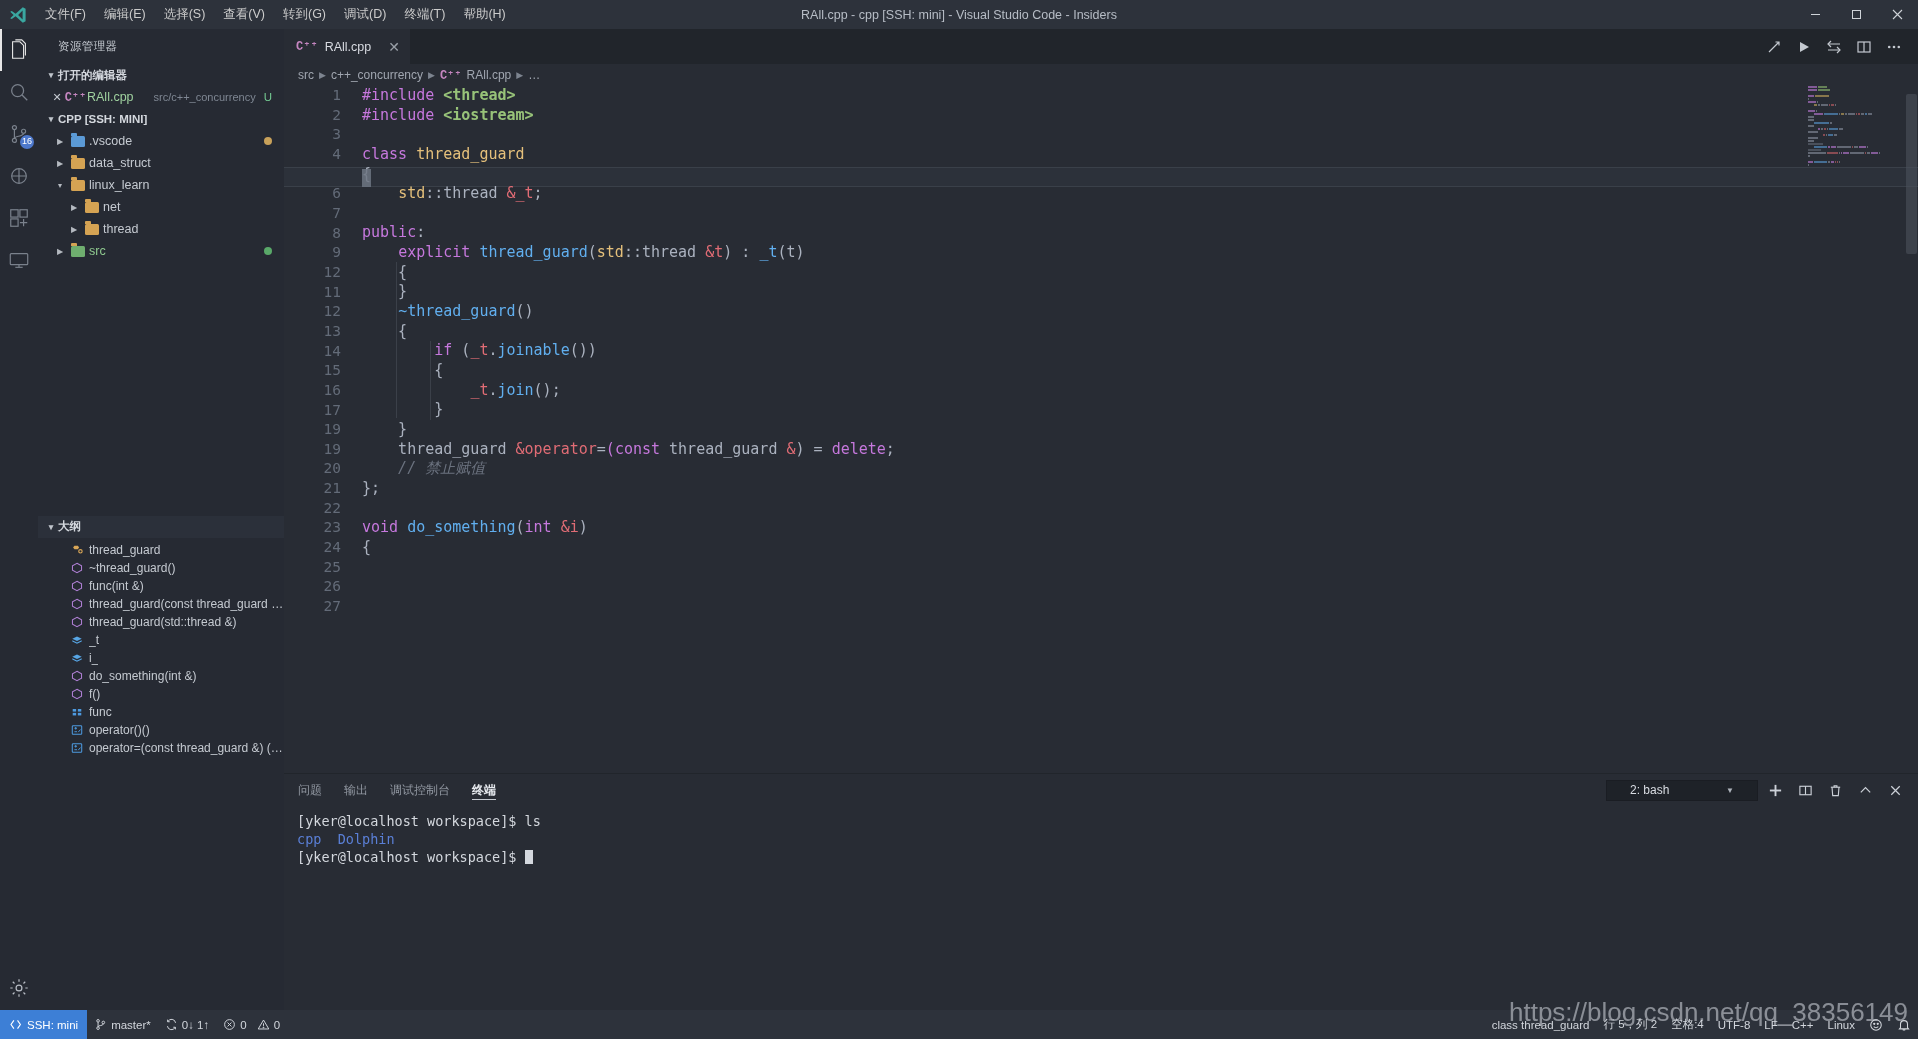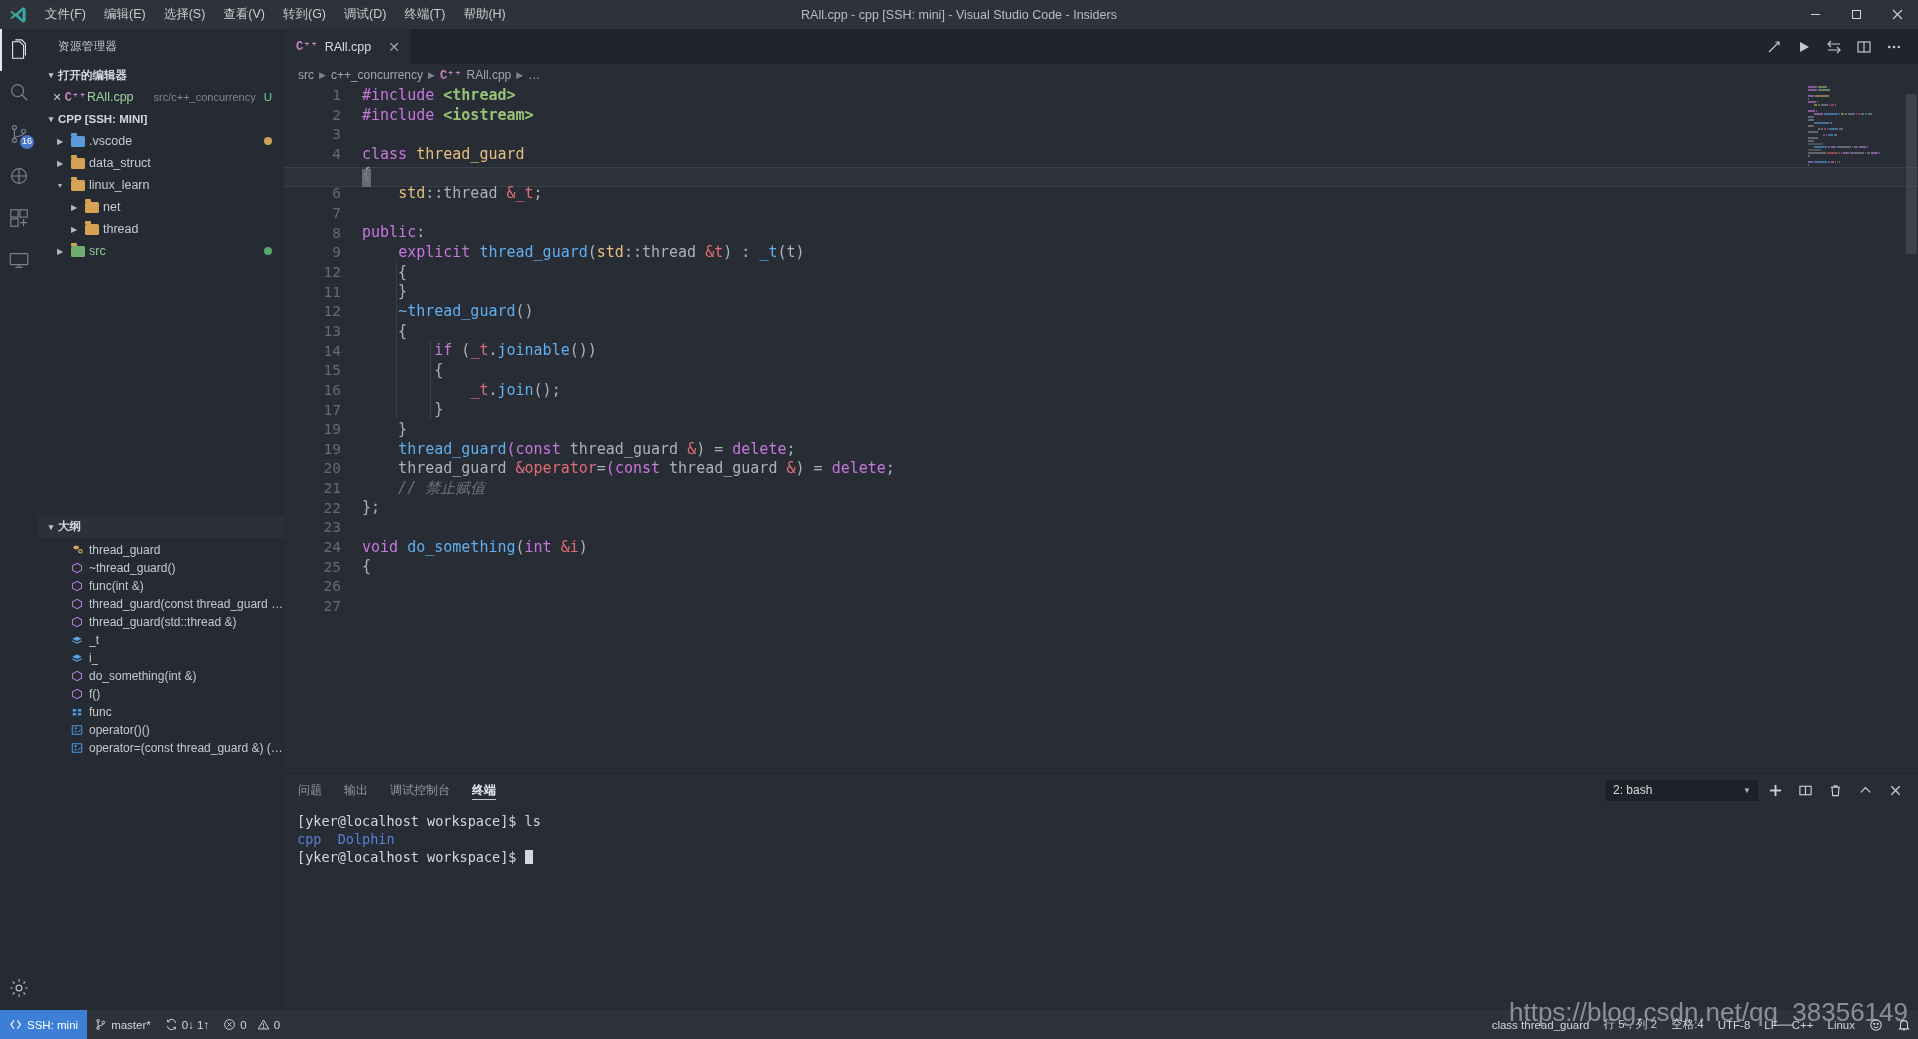--- a/index.html
+++ b/index.html
@@ -141,21 +141,21 @@
 
   
   .panel { height: 237px; flex: 0 0 237px; background: #282c34; display: flex; flex-direction: column; border-top: 1px solid #21252b; }
   .panel-head { height: 32px; display: flex; align-items: center; padding-left: 14px; }
   .panel-tab { font-size: 12px; color: #9298a2; margin-right: 22px; position: relative; height: 32px; display: flex; align-items: center; cursor: pointer; }
   .panel-tab.active { color: #e6e9ee; font-weight: bold; }
   .panel-tab.active:after { content:""; position:absolute; left:0; right:0; bottom:6px; height:1px; background:#c4c9d0; }
   .panel-actions { margin-left: auto; display: flex; align-items: center; gap: 4px; padding-right: 10px; }
   .term-select {
     background: #1e2228; color: #d8dce2; font-size: 12px; height: 21px; width: 152px;
-    display: flex; align-items: center; padding: 0 6px; border: 1px solid #1a1d23; cursor: pointer;
+    display: flex; align-items: center; padding: 0 23px; border: 1px solid #1a1d23; cursor: pointer;
   }
   .term-select .caret { margin-left: auto; font-size: 8px; color: #aeb4bc; }
   .p-act { width: 26px; height: 26px; display: flex; align-items: center; justify-content: center; color: #ccd1d8; cursor: pointer; border-radius: 3px; }
   .terminal {
     flex: 1 1 auto; padding: 6px 0 0 13px; font-family: "DejaVu Sans Mono", monospace;
     font-size: 13.5px; line-height: 18px; color: #d4d8de; overflow: hidden;
   }
   .term-line { white-space: pre; height: 18px; }
   .term-dir { color: #5a7fd6; }
   .term-caret { display: inline-block; width: 8px; height: 14px; background: #d4d8de; vertical-align: -2px; }
@@ -556,21 +556,20 @@
               <div class="codeline"><span class="t-def">    </span><span class="t-kw">explicit </span><span class="t-fn">thread_guard</span><span class="t-def">(</span><span class="t-type">std</span><span class="t-def">::</span><span class="t-def">thread </span><span class="t-amp">&amp;</span><span class="t-var">t</span><span class="t-def">) : </span><span class="t-fn">_t</span><span class="t-def">(t)</span></div>
               <div class="codeline"><span class="t-def">    {</span></div>
               <div class="codeline"><span class="t-def">    }</span></div>
               <div class="codeline"><span class="t-def">    </span><span class="t-fn">~thread_guard</span><span class="t-def">()</span></div>
               <div class="codeline"><span class="t-def">    {</span></div>
               <div class="codeline"><span class="t-def">        </span><span class="t-kw">if </span><span class="t-def">(</span><span class="t-var">_t</span><span class="t-def">.</span><span class="t-fn">joinable</span><span class="t-def">())</span></div>
               <div class="codeline"><span class="t-def">        {</span></div>
               <div class="codeline"><span class="t-def">            </span><span class="t-var">_t</span><span class="t-def">.</span><span class="t-fn">join</span><span class="t-def">();</span></div>
               <div class="codeline"><span class="t-def">        }</span></div>
               <div class="codeline"><span class="t-def">    }</span></div>
-              <div class="codeline"><span class="t-def">    </span><span class="t-fn">thread_guard</span><span class="t-kw">(</span><span class="t-kw">const </span><span class="t-def">thread_guard </span><span class="t-amp">&amp;</span><span class="t-def">) = </span><span class="t-kw">delete</span><span class="t-def">;</span></div>
               <div class="codeline"><span class="t-def">    thread_guard </span><span class="t-amp">&amp;operator</span><span class="t-def">=</span><span class="t-kw">(</span><span class="t-kw">const </span><span class="t-def">thread_guard </span><span class="t-amp">&amp;</span><span class="t-def">) = </span><span class="t-kw">delete</span><span class="t-def">;</span></div>
               <div class="codeline"><span class="t-cmt">    // 禁止赋值</span></div>
               <div class="codeline"><span class="t-def">};</span></div>
               <div class="codeline">&nbsp;</div>
               <div class="codeline"><span class="t-kw">void </span><span class="t-fn">do_something</span><span class="t-def">(</span><span class="t-kw">int </span><span class="t-amp">&amp;</span><span class="t-var">i</span><span class="t-def">)</span></div>
               <div class="codeline"><span class="t-def">{</span></div>
             </div>
           <div class="indent-guide" style="left:44px; top:176px; height:156px;"></div>
           <div class="indent-guide" style="left:78px; top:255px; height:79px;"></div>
           <div class="cursor-block" style="left:10px; top:83px;"></div>

